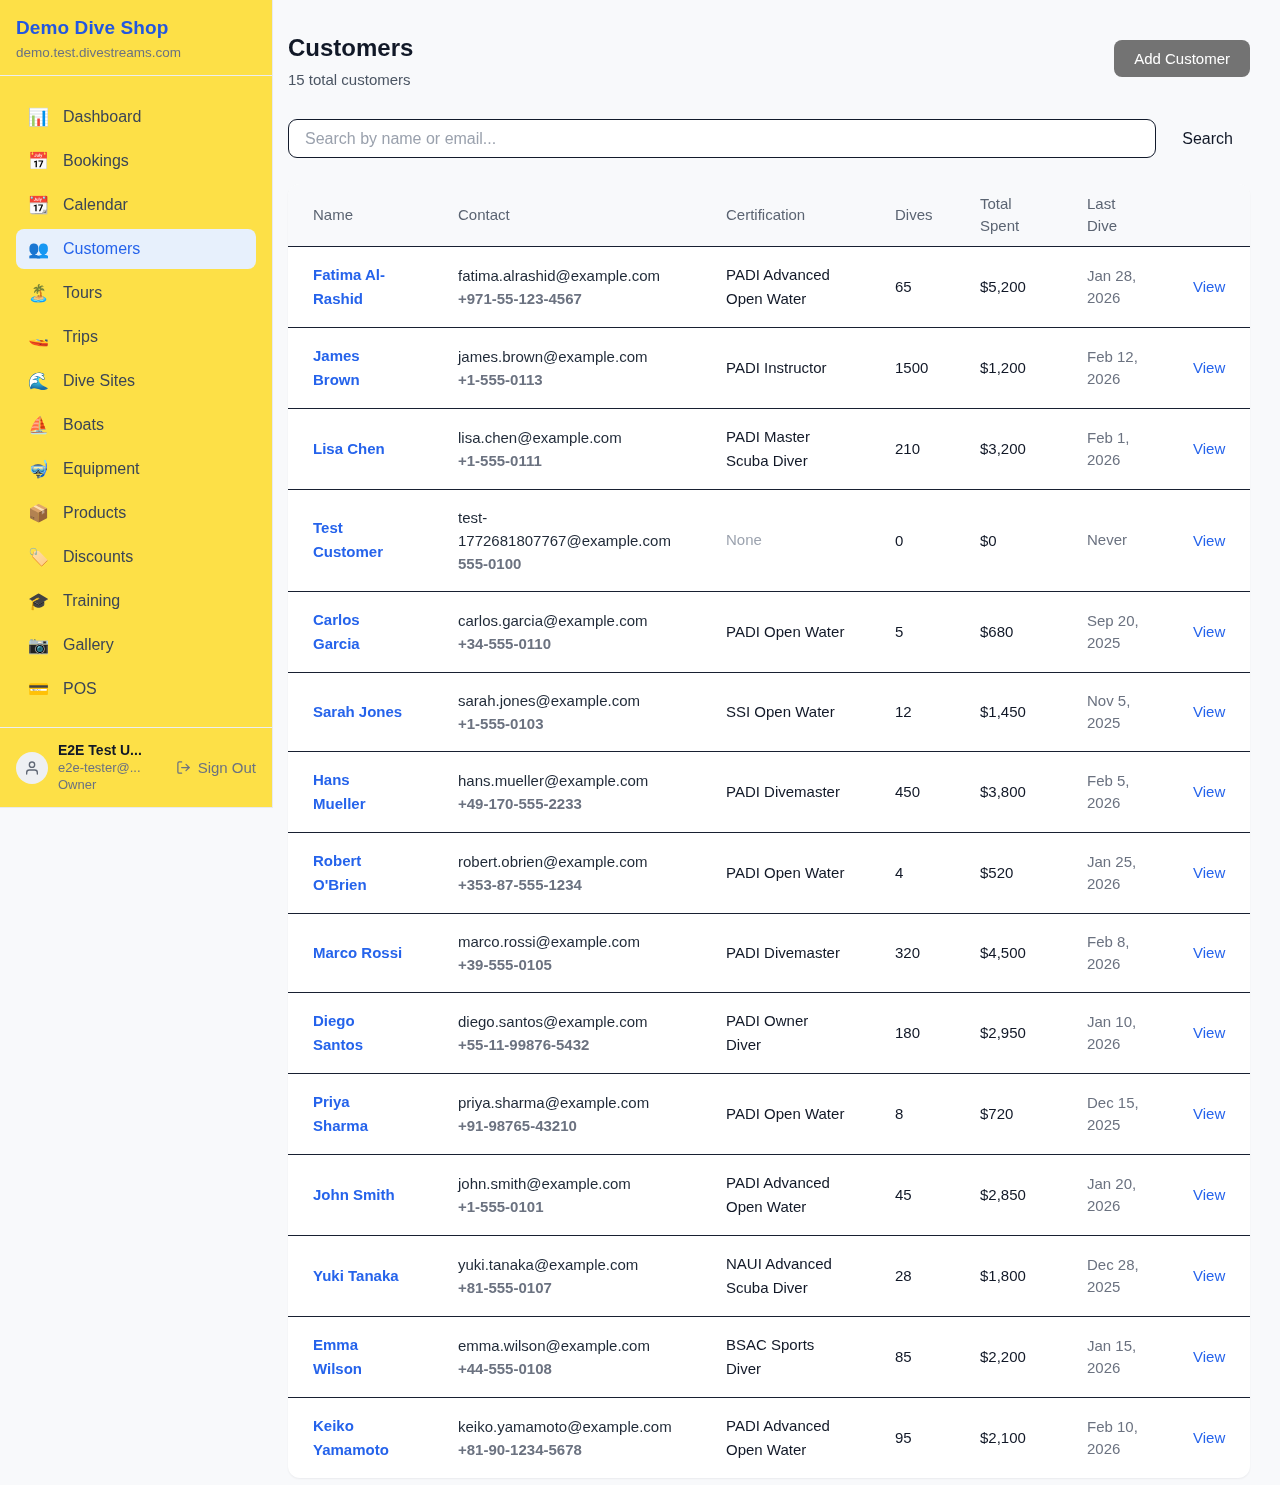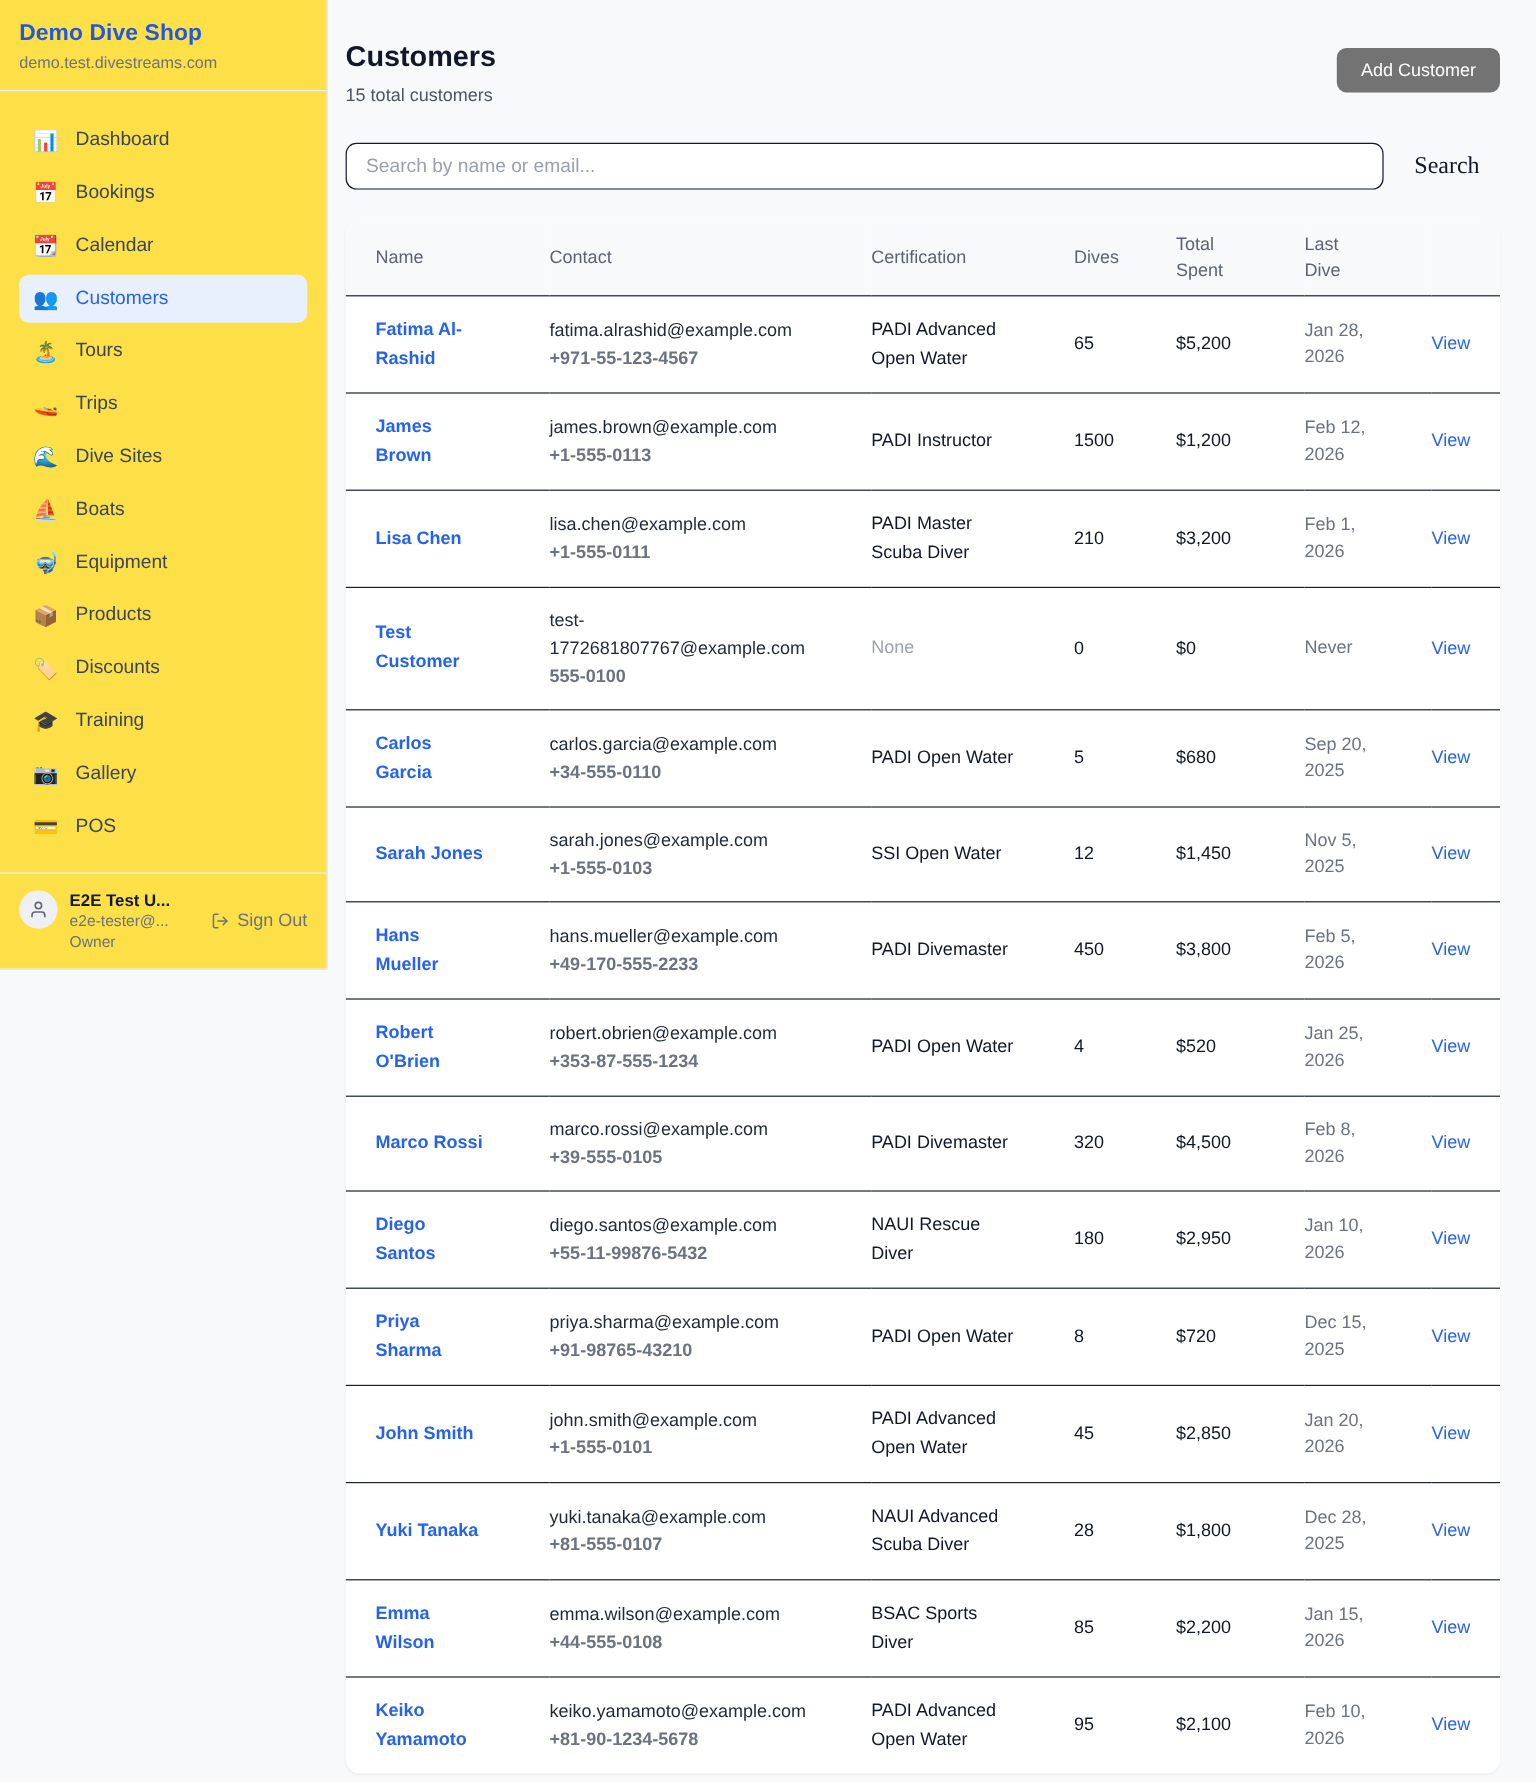--- a/index.html
+++ b/index.html
@@ -19,21 +19,21 @@
   .brand-name { color:#2257e0; font-size:19px; font-weight:700; letter-spacing:.1px; cursor:pointer; }
   .brand-domain { color:#6b7280; font-size:13.5px; margin-top:6px; }
   .nav { padding:21px 16px 14px 16px; }
   .nav-item {
     display:flex; align-items:center; gap:15px; height:40px; margin-bottom:4px;
     padding:0 12px; border-radius:8px; color:#3b4556; font-size:16px; cursor:pointer;
   }
   .nav-item.active { background:#e7f0fc; color:#2563eb; }
   .nav-icon { font-size:17px; width:20px; text-align:center; line-height:1; }
   .user-sec {
-    border-top:1px solid #eceef1; padding:14px 16px; display:flex; gap:10px;
+    border-top:1px solid #eceef1; padding:14px 16px; display:flex; align-items:center; gap:10px;
   }
   .avatar {
     width:32px; height:32px; border-radius:50%; background:#eef0f3; flex:0 0 32px;
     display:flex; align-items:center; justify-content:center; color:#5f6775;
   }
   .user-info { flex:1; min-width:0; line-height:17px; }
   .user-name { font-weight:700; font-size:14px; color:#111827; white-space:nowrap; }
   .user-email, .user-role { font-size:13px; color:#6b7280; white-space:nowrap; }
   .signout-btn {
     display:flex; align-items:center; gap:7px; color:#6b7280; font-size:15px;
@@ -49,22 +49,22 @@
     margin-top:6px; background:#737373; color:#fff; border:none; border-radius:8px;
     height:37px; padding:0 20px; font-size:15px; font-weight:500; font-family:inherit; cursor:pointer;
   }
   .search-row { margin-top:31px; display:flex; }
   .search-input {
     flex:1; height:39px; border:1px solid #121a2b; border-radius:9px;
     padding:0 16px; font-size:16px; font-family:inherit; color:#111827; background:#fff; outline:none;
   }
   .search-input::placeholder { color:#9aa1ad; }
   .search-btn {
-    background:none; border:none; font-size:20px; color:#111827; padding:0 17px 0 26px;
-    font-family:Liberation Serif, serif; cursor:pointer;
+    background:none; border:none; font-size:16px; color:#111827; padding:0 17px 0 26px;
+    font-family:Liberation Sans, sans-serif; cursor:pointer;
   }
 
   
   .table-card {
     margin-top:26px; background:#fff; border-radius:12px; overflow:hidden;
     box-shadow:0 1px 2px rgba(16,24,40,.06);
   }
   table { width:100%; border-collapse:collapse; table-layout:fixed; }
   col.c-name { width:170px; } col.c-contact { width:268px; } col.c-cert { width:169px; }
   col.c-dives { width:85px; } col.c-spent { width:107px; } col.c-last { width:106px; }
@@ -347,21 +347,21 @@
 2026</td>
     <td><button class="view-link">View</button></td>
   </tr>
           <tr>
     <td><span class="name-link">Diego
 Santos</span></td>
     <td>
       <div class="cell-email">diego.santos@example.com</div>
       <div class="cell-phone">+55-11-99876-5432</div>
     </td>
-    <td class="cell-cert">NAUI Rescue
+    <td class="cell-cert">PADI Owner
 Diver</td>
     <td>180</td>
     <td>$2,950</td>
     <td class="cell-last">Jan 10,
 2026</td>
     <td><button class="view-link">View</button></td>
   </tr>
           <tr>
     <td><span class="name-link">Priya
 Sharma</span></td>

